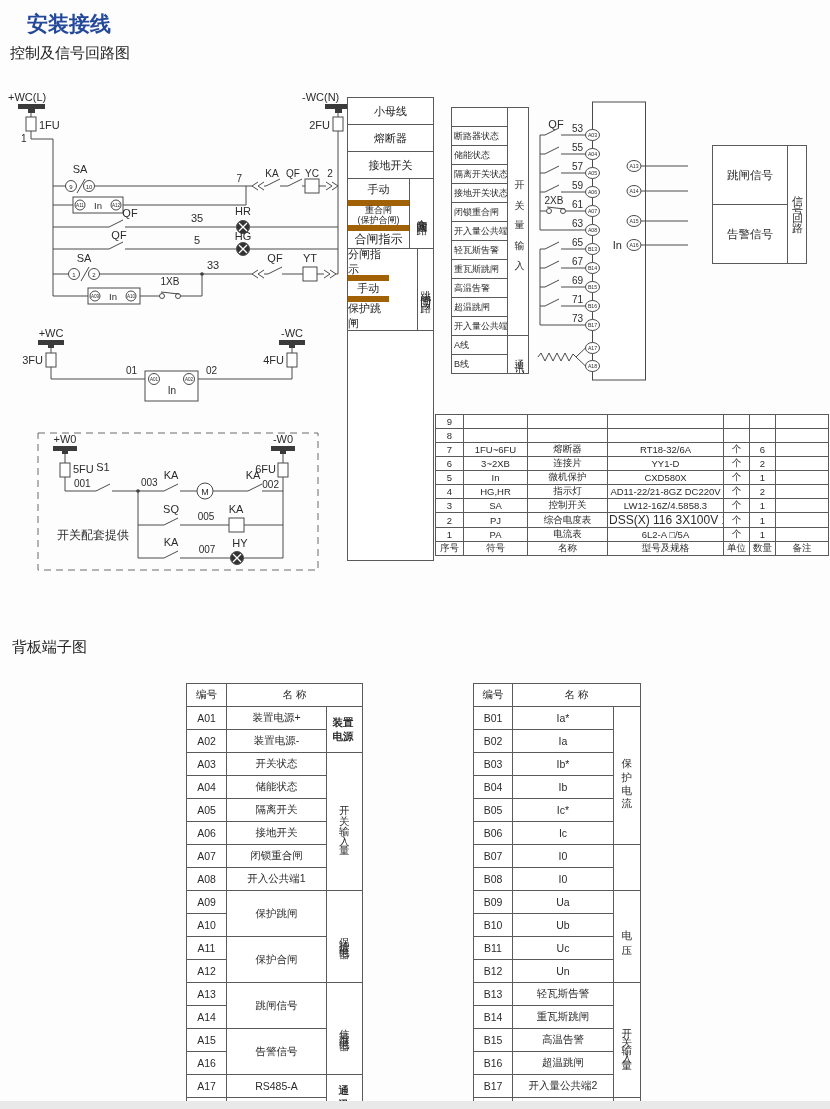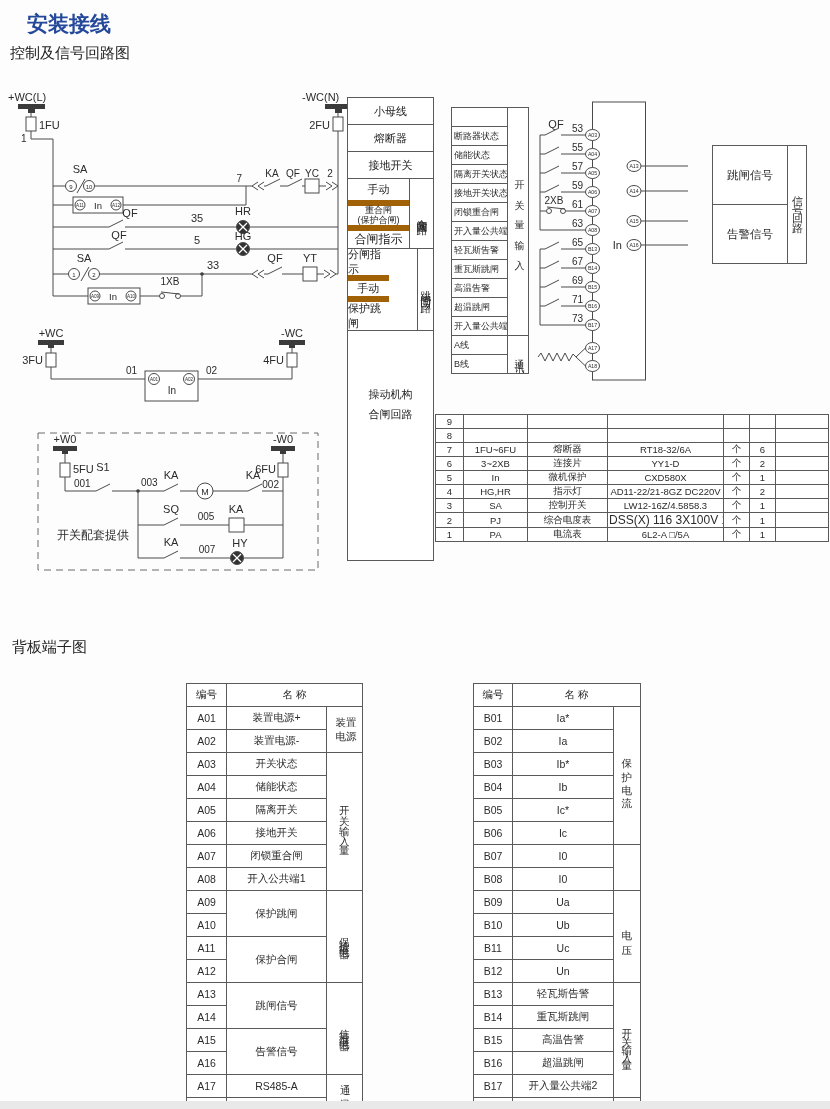--- a/index.html
+++ b/index.html
@@ -17,21 +17,21 @@
   td,th{border:1px solid #5a5a5a;font-weight:normal;overflow:hidden;white-space:nowrap;}
   .legend{border:1px solid #5a5a5a;background:#fff;font-size:11px;color:#222;}
   .lrow{border-bottom:1px solid #5a5a5a;display:flex;align-items:center;justify-content:center;text-align:center;flex-direction:column;}
   .lrow:last-child{border-bottom:none;}
   .lgrp{border-bottom:1px solid #5a5a5a;display:flex;}
   .lleft{display:flex;flex-direction:column;width:61px;}
   .lleft>div{border-bottom:6px solid #a16207;display:flex;flex-direction:column;align-items:center;justify-content:center;}
   .lleft>div:last-child{border-bottom:none;}
   .lright{width:23px;border-left:1px solid #5a5a5a;display:flex;align-items:center;justify-content:center;}
   .gv{writing-mode:vertical-rl;text-orientation:upright;margin:auto;line-height:1;}
-  .gw{margin:auto;word-break:break-all;white-space:normal;line-height:1.25;text-align:right;}
+  .gw{margin:auto;word-break:break-all;white-space:normal;line-height:1.25;text-align:left;font-weight:bold;}
   .di td{height:18px;font-size:9px;padding:0 0 0 2px;text-align:left;}
   .sig td{font-size:11.5px;text-align:center;}
   .parts td,.parts th{height:13px;font-size:9.5px;text-align:center;padding:0 1px;}
   .term td,.term th{height:20px;font-size:10.5px;text-align:center;}
   .small2{font-size:9px;line-height:1.05;white-space:normal;text-align:center;}
 </style>
 </head>
 <body>
 
 <div id="page">
@@ -365,24 +365,20 @@
     <div class="lgrp" style="height:81px;gap:28px;">
       <div class="lleft">
         <div style="height:26px;">分闸指示</div>
         <div style="height:25px;">手动</div>
         <div style="height:28px;">保护跳闸</div>
       </div>
       <div class="lright">
           <div class="gv" style="letter-spacing:4px;">跳闸回路</div>
         </div>
     </div>
-    <div class="lrow" style="height:148px;line-height:1.8;">
-      <span>操动机构</span>
-      <span>合闸回路</span>
-    </div>
   </div>
 
   <table class="abs di" style="left:451px;top:107px;width:77px;">
     <colgroup>
         <col style="width:56px;">
         <col style="width:21px;">
       </colgroup>
     <tbody>
         <tr>
           <td></td>
@@ -538,20 +534,29 @@
         </tr>
     <tr>
           <td>1</td>
           <td>PA</td>
           <td>电流表</td>
           <td>6L2-A □/5A</td>
           <td>个</td>
           <td>1</td>
           <td></td>
         </tr>
+    <tr>
+          <th>序号</th>
+          <th>符号</th>
+          <th>名称</th>
+          <th>型号及规格</th>
+          <th>单位</th>
+          <th>数量</th>
+          <th>备注</th>
+        </tr>
   </tbody>
     </table>
 
   <div class="abs t2" style="left:12px;top:638px;">背板端子图</div>
 
   <table class="abs term" style="left:186px;top:683px;width:176px;">
     <colgroup>
         <col style="width:40px;">
         <col style="width:100px;">
         <col style="width:36px;">

